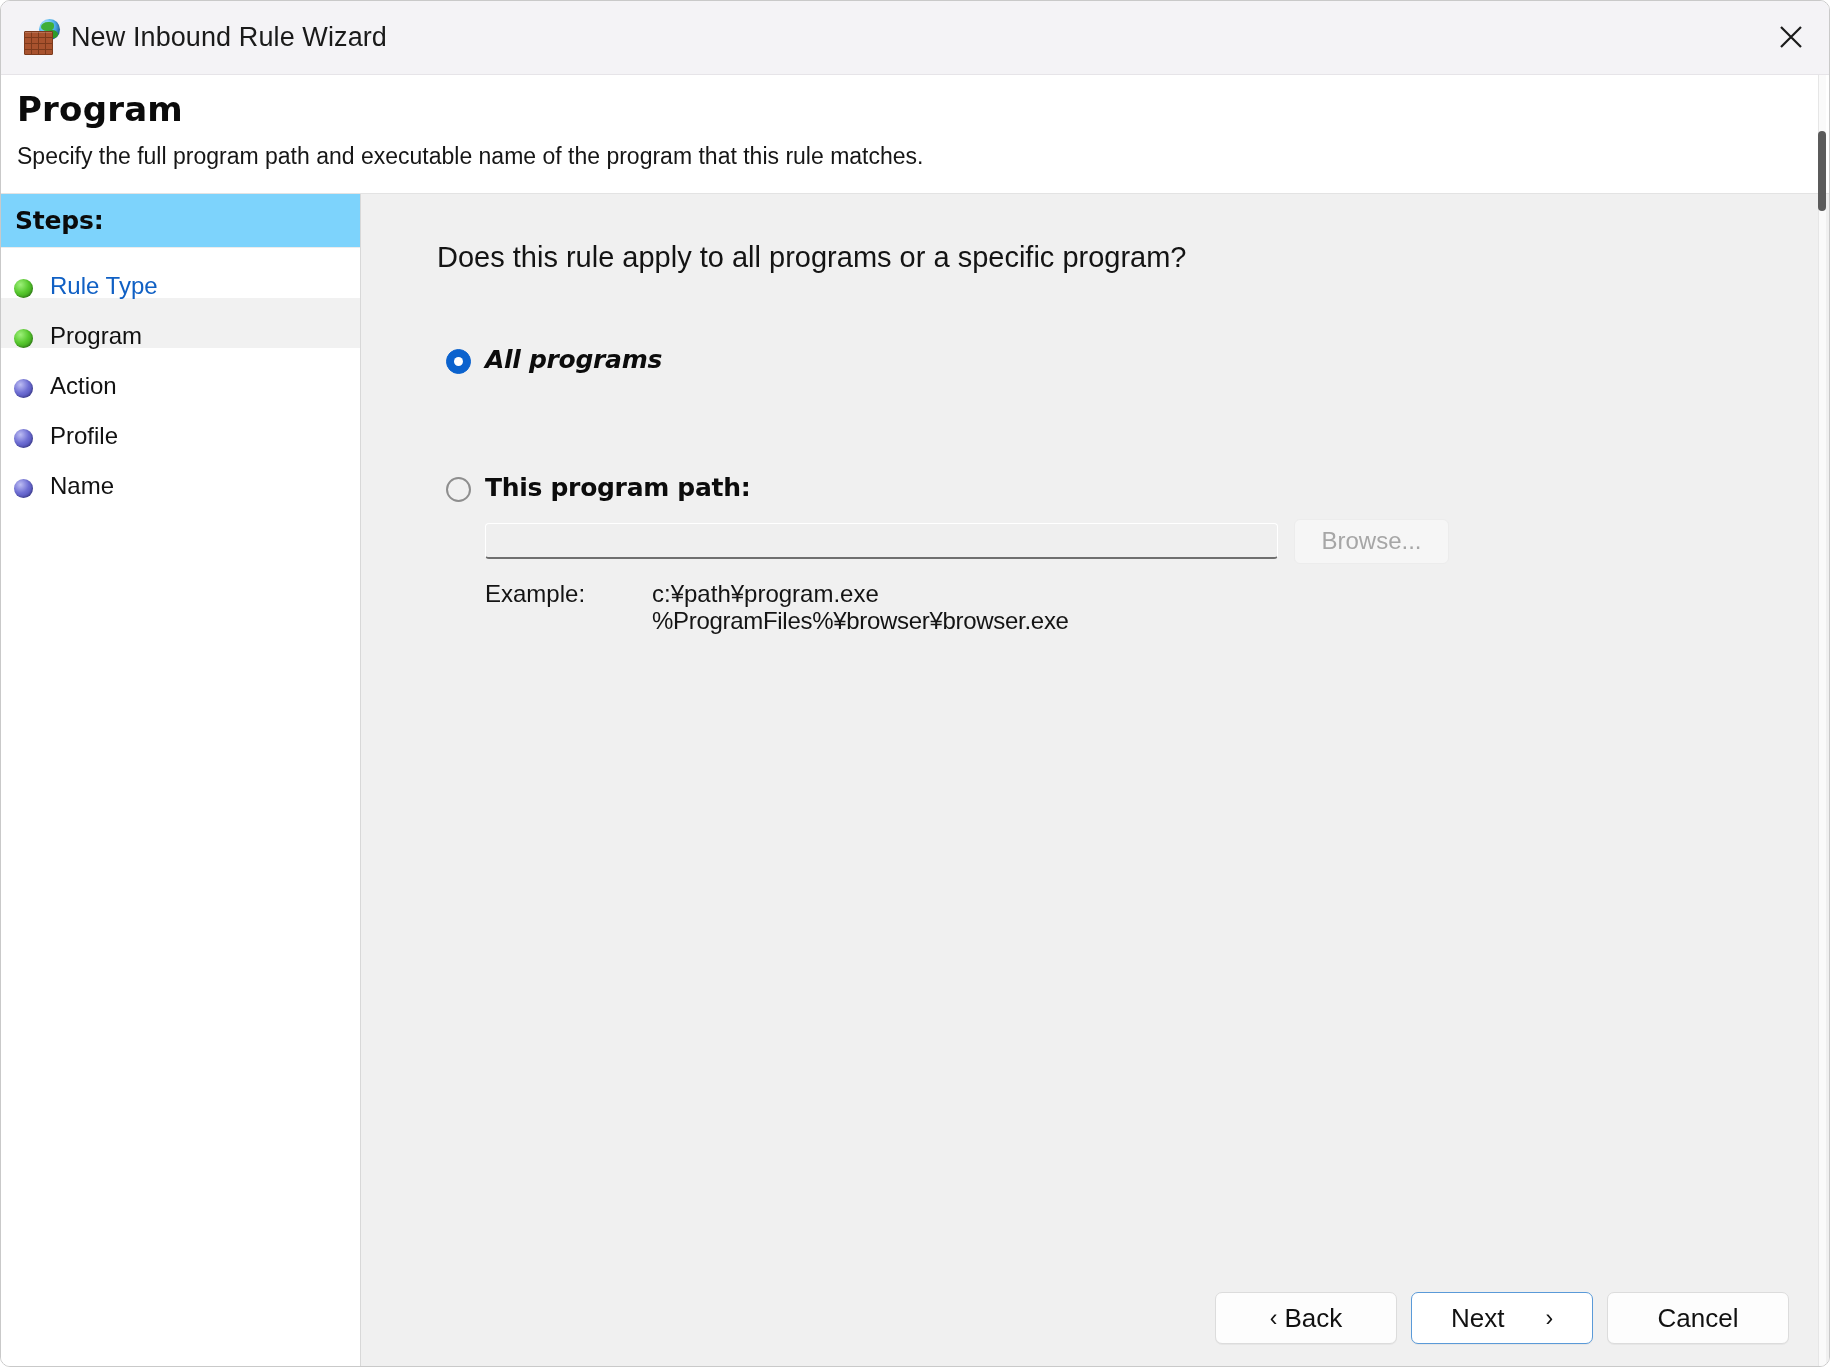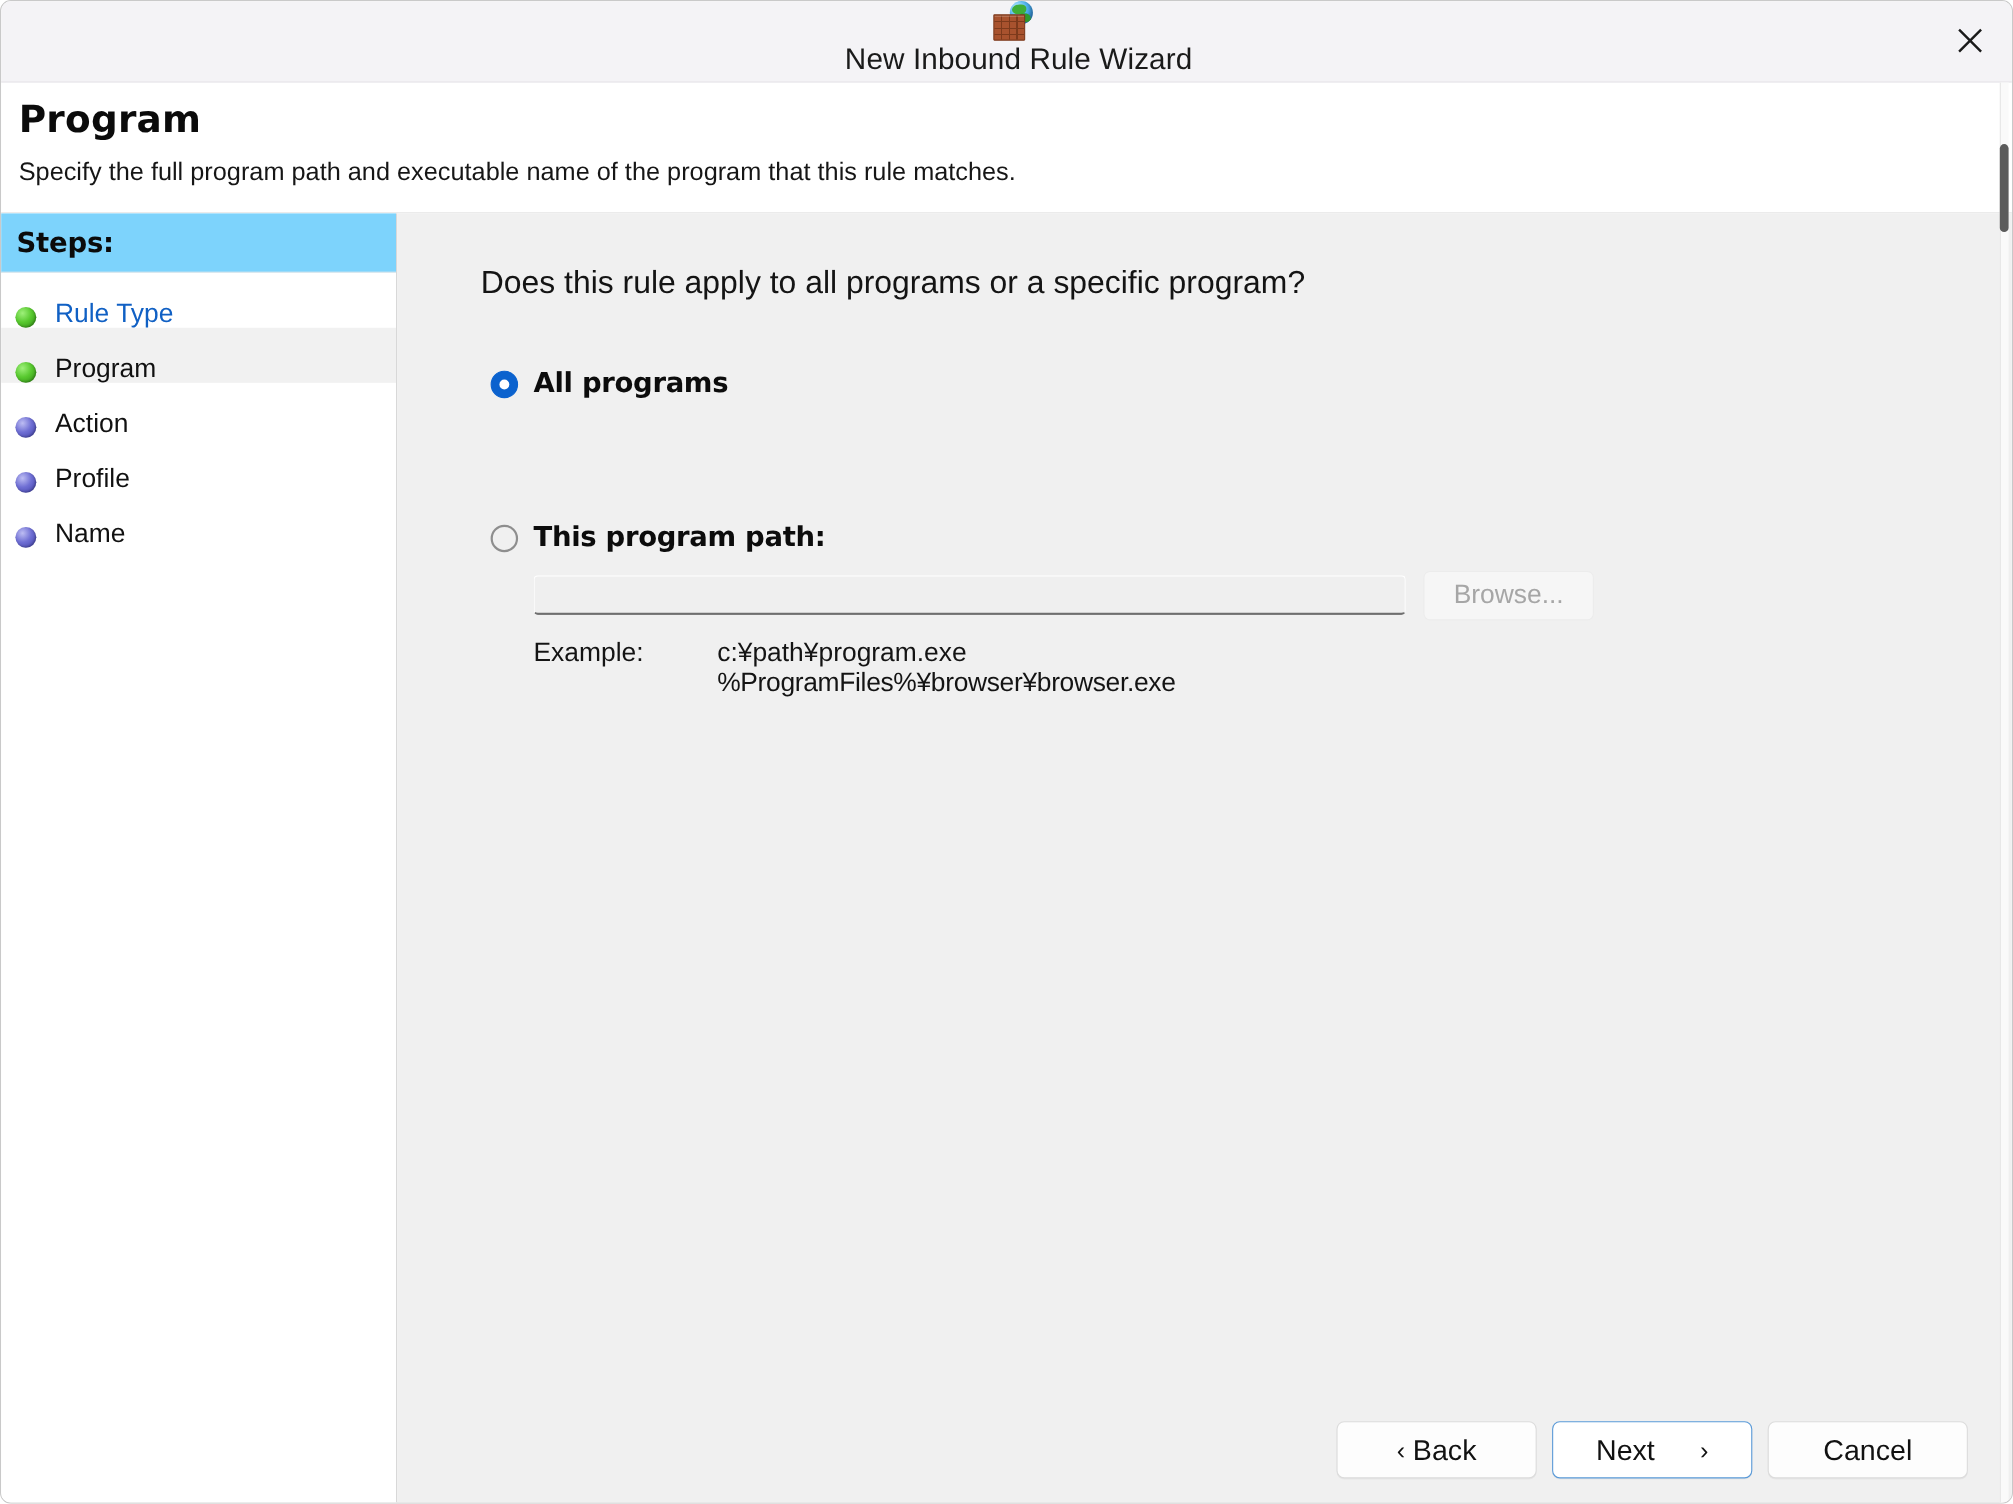--- a/index.html
+++ b/index.html
@@ -23,21 +23,20 @@
 
   
   .titlebar {
     position: relative;
     height: 74px;
     background: #f4f3f6;
     border-bottom: 1px solid #e6e4e8;
     display: flex;
     align-items: center;
     padding-left: 22px;
-    flex-direction: column;
   }
   .app-icon {
     width: 38px; height: 38px;
     position: relative;
     flex: 0 0 auto;
     margin-right: 10px;
   }
   .app-icon .globe {
     position: absolute;
     right: 1px; top: 0px;
@@ -167,21 +166,21 @@
     position: relative;
   }
   .question {
     position: absolute;
     left: 76px; top: 47px;
     font-size: 29px;
     color: #141414;
   }
 
   .option-block { position: absolute; left: 85px; }
-  .opt-all  { top: 140px; }
+  .opt-all  { top: 152px; font-style: italic; }
   .opt-path { top: 280px; }
 
   .opt-row { display: flex; align-items: flex-start; }
   .radio {
     width: 25px; height: 25px;
     border-radius: 50%;
     flex: 0 0 auto;
     margin-right: 14px;
     margin-top: 3px;
   }

